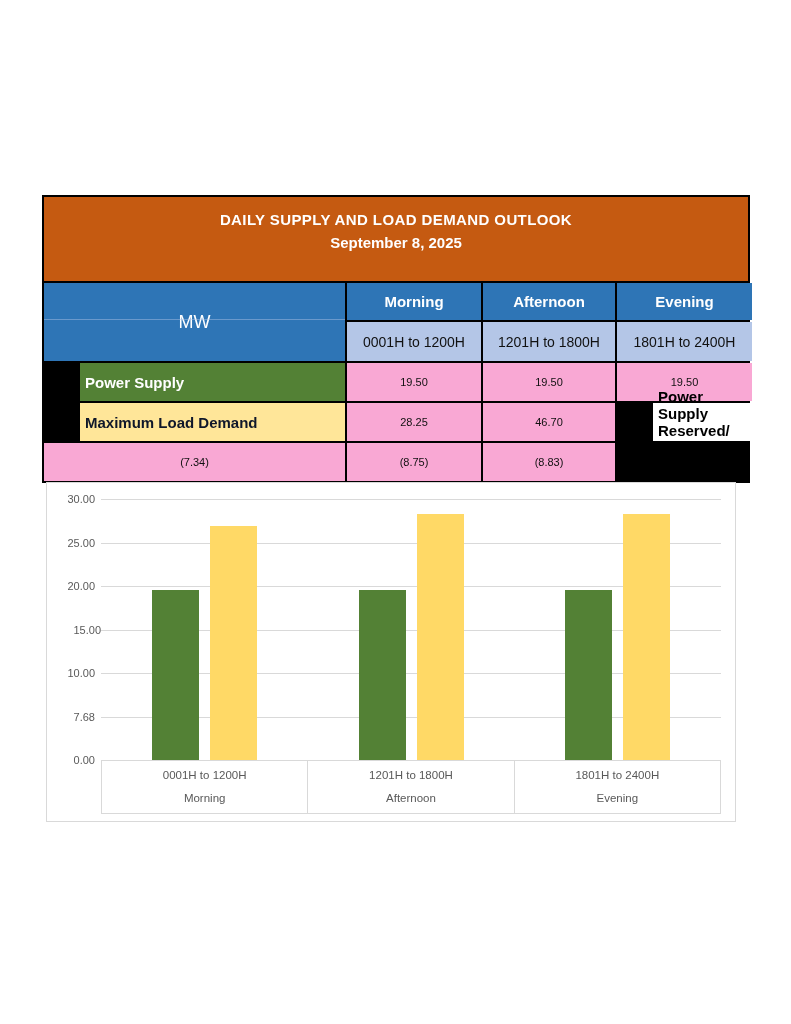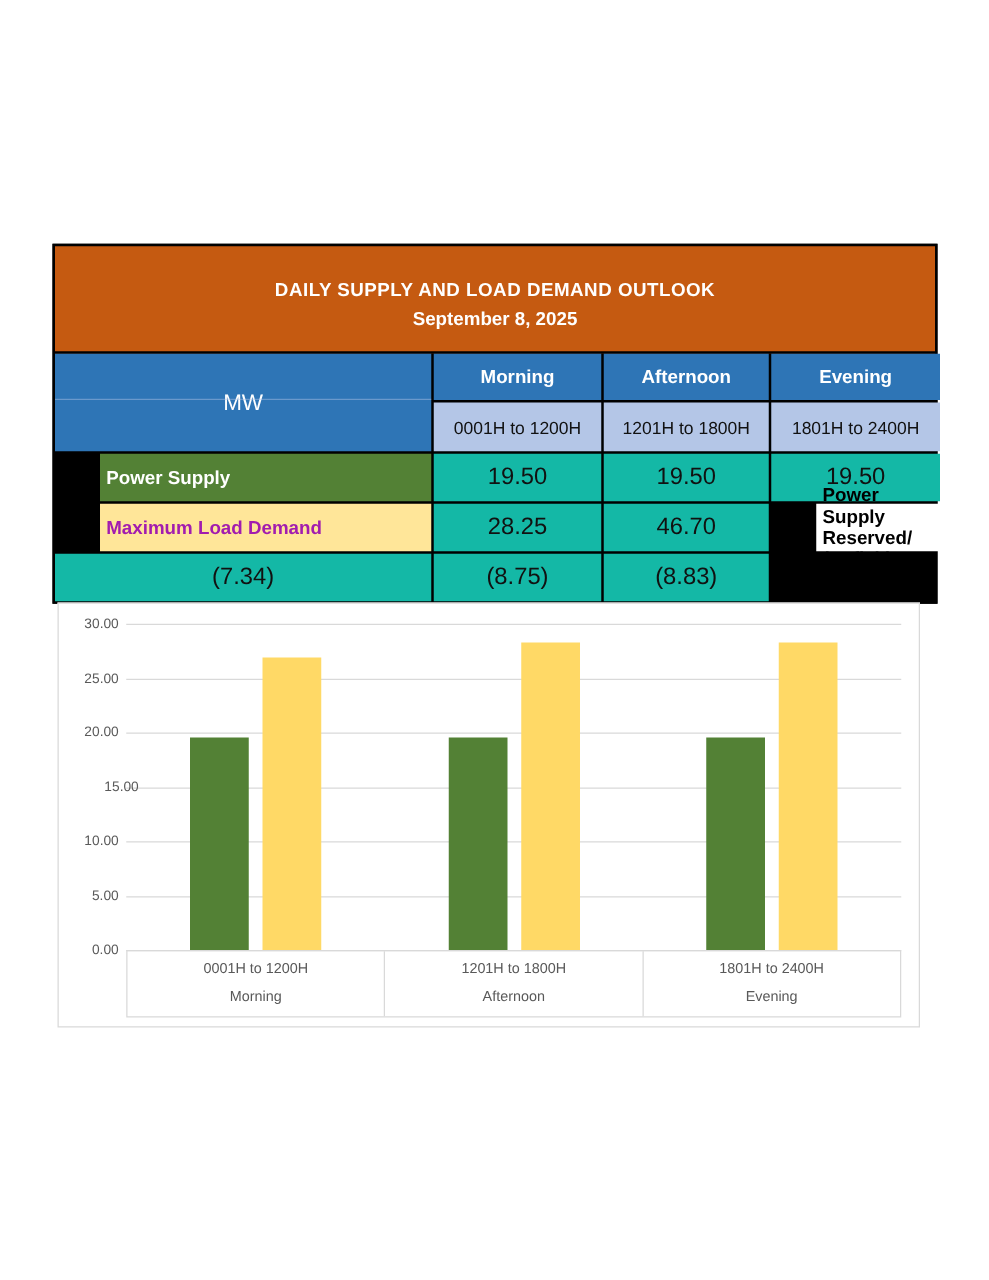--- a/index.html
+++ b/index.html
@@ -9,44 +9,44 @@
   }
   
   .report{
     position:absolute;left:42px;top:195px;width:708px;
     border:2px solid #000;box-sizing:border-box;background:#000;
   }
   .band{
     background:#C55A11;color:#fff;text-align:center;height:86px;
     border-bottom:2px solid #000;box-sizing:border-box;
   }
-  .band .title{font-size:15px;font-weight:bold;letter-spacing:.4px;padding-top:27px;}
+  .band .title{font-size:15px;font-weight:bold;letter-spacing:.4px;padding-top:14px;}
   .band .date{font-size:15px;font-weight:bold;margin-top:6px;}
   .tgrid{
     display:grid;
     grid-template-columns:301px 134px 132px 135px;
     grid-template-rows:37px 39px 38px 38px 38px;
     gap:2px;background:#000;
   }
   .cell{display:flex;align-items:center;justify-content:center;box-sizing:border-box;}
   .mw{
     grid-row:1/3;background:#2E75B6;color:#fff;font-weight:normal;font-size:18px;
     position:relative;
   }
   .mw::after{
     content:"";position:absolute;left:0;right:0;top:36px;height:1px;
     background:rgba(180,198,231,.45);
   }
   .colhead{background:#2E75B6;color:#fff;font-weight:bold;font-size:15px;}
   .range{background:#B4C6E7;color:#111;font-size:14px;}
   .rlabel{justify-content:flex-start;padding-left:5px;font-weight:bold;font-size:15px;margin-left:36px;}
   .row-supply{background:#538135;color:#fff;}
-  .row-demand{background:#FFE699;color:#a21caf;}
+  .row-demand{background:#FFE699;color:#0f172a;}
   .row-reserve{background:#fff;color:#000;}
-  .val{background:#14b8a6;color:#111;font-size:19px;}
+  .val{background:#f9a8d4;color:#111;font-size:11px;}
   
   .chart{
     position:absolute;left:46px;top:482px;width:690px;height:340px;
     background:#fff;border:1px solid #D9D9D9;box-sizing:border-box;
   }
   .gridline{position:absolute;height:1px;background:#D9D9D9;}
   .ytick{
     position:absolute;width:46px;text-align:right;font-size:11px;color:#595959;
     line-height:14px;
   }
@@ -95,25 +95,25 @@
       <div class="cell val">(7.34)</div>
       <div class="cell val">(8.75)</div>
       <div class="cell val">(8.83)</div>
     </div>
   </div>
 
   <div class="chart">
       <div class="gridline" style="left: 54px; top: 277px; width: 620px;"></div>
       <div class="ytick" style="left: 2px; top: 270px;">0.00</div>
       <div class="gridline" style="left: 54px; top: 233.5px; width: 620px;"></div>
-      <div class="ytick" style="left: 2px; top: 226.5px;">5.00</div>
+      <div class="ytick" style="left: 2px; top: 226.5px;">7.68</div>
       <div class="gridline" style="left: 54px; top: 190px; width: 620px;"></div>
       <div class="ytick" style="left: 2px; top: 183px;">10.00</div>
       <div class="gridline" style="left: 54px; top: 146.5px; width: 620px;"></div>
-      <div class="ytick" style="left: 18px; top: 139.5px;">15.00</div>
+      <div class="ytick" style="left: 8px; top: 139.5px;">15.00</div>
       <div class="gridline" style="left: 54px; top: 103px; width: 620px;"></div>
       <div class="ytick" style="left: 2px; top: 96px;">20.00</div>
       <div class="gridline" style="left: 54px; top: 59.5px; width: 620px;"></div>
       <div class="ytick" style="left: 2px; top: 52.5px;">25.00</div>
       <div class="gridline" style="left: 54px; top: 16px; width: 620px;"></div>
       <div class="ytick" style="left: 2px; top: 9px;">30.00</div>
       <div class="bar" style="left: 104.833px; top: 107.35px; width: 47px; height: 169.65px; background: rgb(83, 129, 53);"></div>
       <div class="bar" style="left: 162.833px; top: 43.492px; width: 47px; height: 233.508px; background: rgb(255, 217, 102);"></div>
       <div class="bar" style="left: 311.5px; top: 107.35px; width: 47px; height: 169.65px; background: rgb(83, 129, 53);"></div>
       <div class="bar" style="left: 369.5px; top: 31.225px; width: 47px; height: 245.775px; background: rgb(255, 217, 102);"></div>

